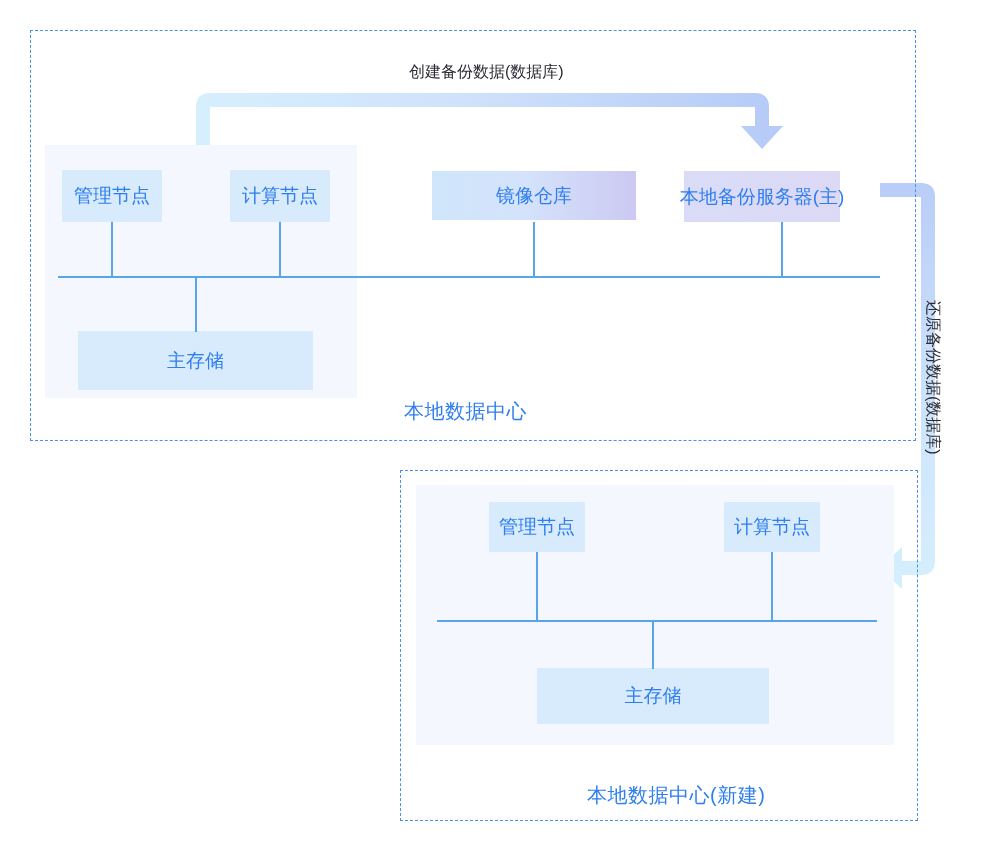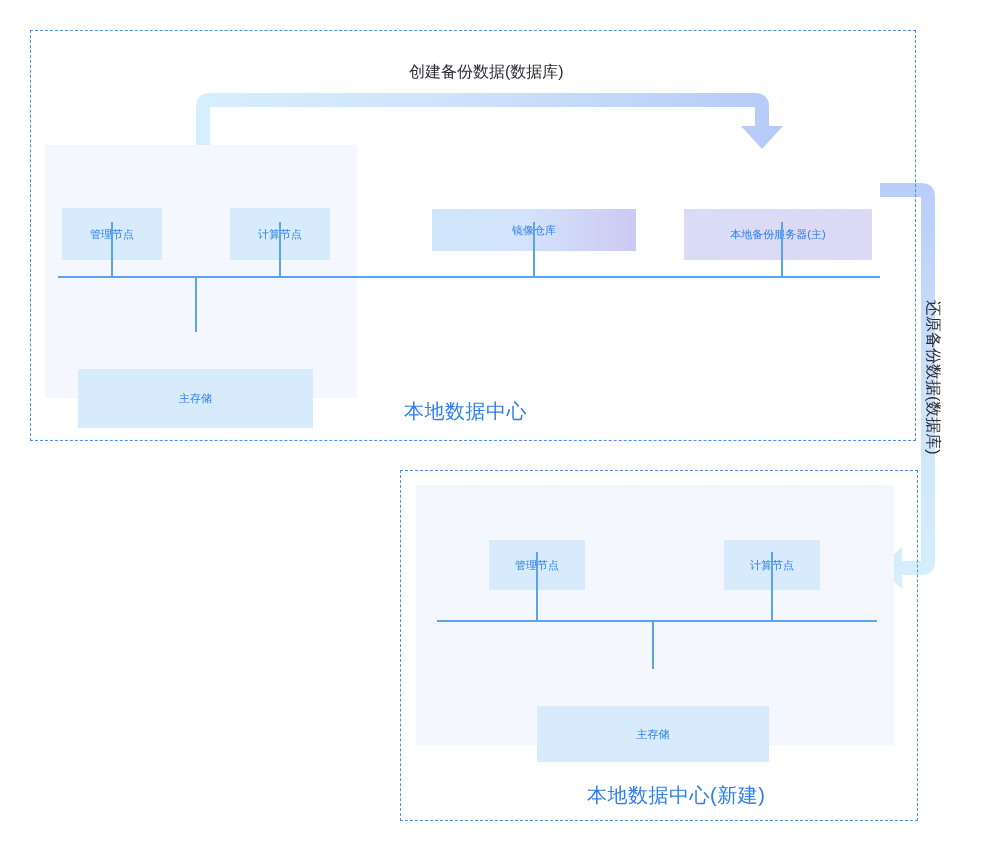--- a/index.html
+++ b/index.html
@@ -47,33 +47,32 @@
   #panel-top    { left: 45px;  top: 145px; width: 312px; height: 253px; }
   #panel-bottom { left: 416px; top: 485px; width: 478px; height: 260px; }
 
   
   .node {
     position: absolute;
     display: flex;
     align-items: center;
     justify-content: center;
     color: #2f7ef0;
-    font-size: 11px;
+    font-size: 19px;
     white-space: nowrap;
     box-sizing: border-box;
-    margin-top: 38px;
   }
   .node.plain    { background: #d7ebfd; }
   .node.gradient { background: linear-gradient(90deg, #cfe6fb 0%, #d4e3fb 45%, #ccc9f2 100%); }
   .node.lavender { background: linear-gradient(90deg, #dadcf7 0%, #dcd9f5 100%); }
 
   #node-mgmt-1  { left: 62px;  top: 170px; width: 100px; height: 52px; }
   #node-comp-1  { left: 230px; top: 170px; width: 100px; height: 52px; }
-  #node-registry{ left: 432px; top: 171px; width: 204px; height: 42px; }
-  #node-backup  { left: 684px; top: 171px; width: 188px; height: 51px; }
+  #node-registry{ left: 432px; top: 171px; width: 204px; height: 49px; }
+  #node-backup  { left: 684px; top: 171px; width: 156px; height: 51px; }
   #node-store-1 { left: 78px;  top: 331px; width: 235px; height: 59px; }
 
   #node-mgmt-2  { left: 489px; top: 502px; width: 96px; height: 50px; }
   #node-comp-2  { left: 724px; top: 502px; width: 96px; height: 50px; }
   #node-store-2 { left: 537px; top: 668px; width: 232px; height: 56px; }
 
   
   .line-h {
     position: absolute;
     height: 1.5px;

